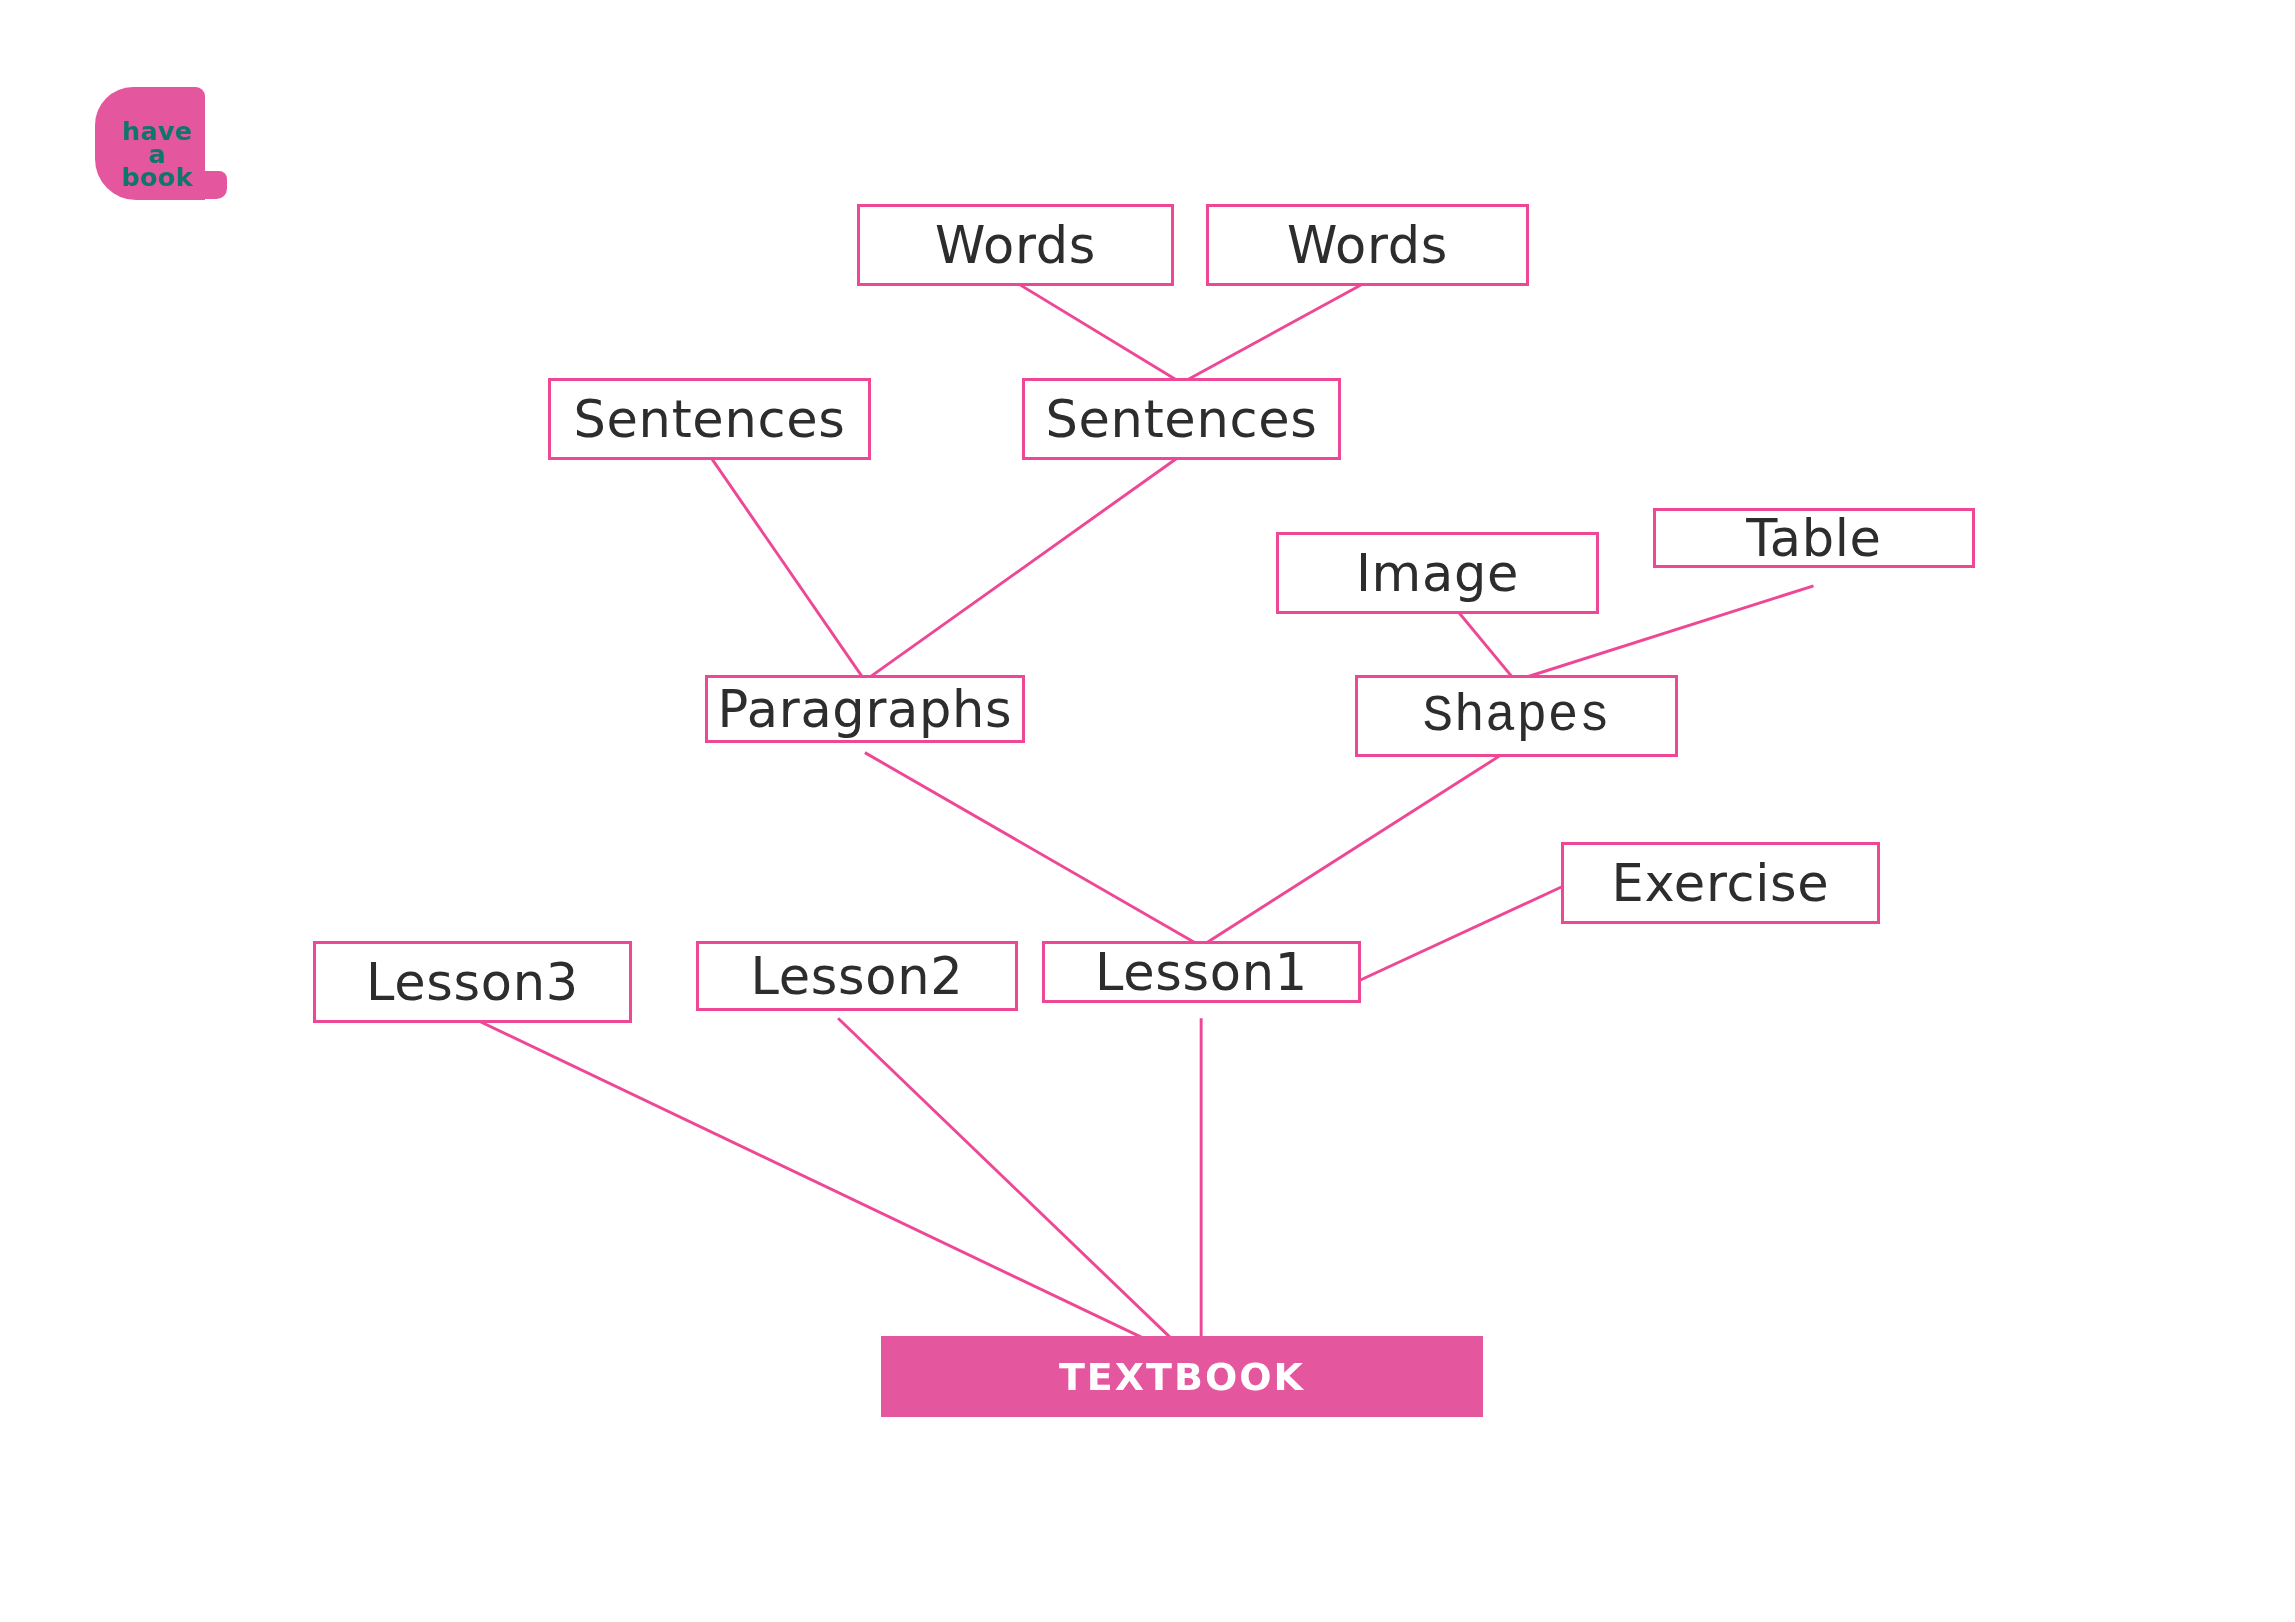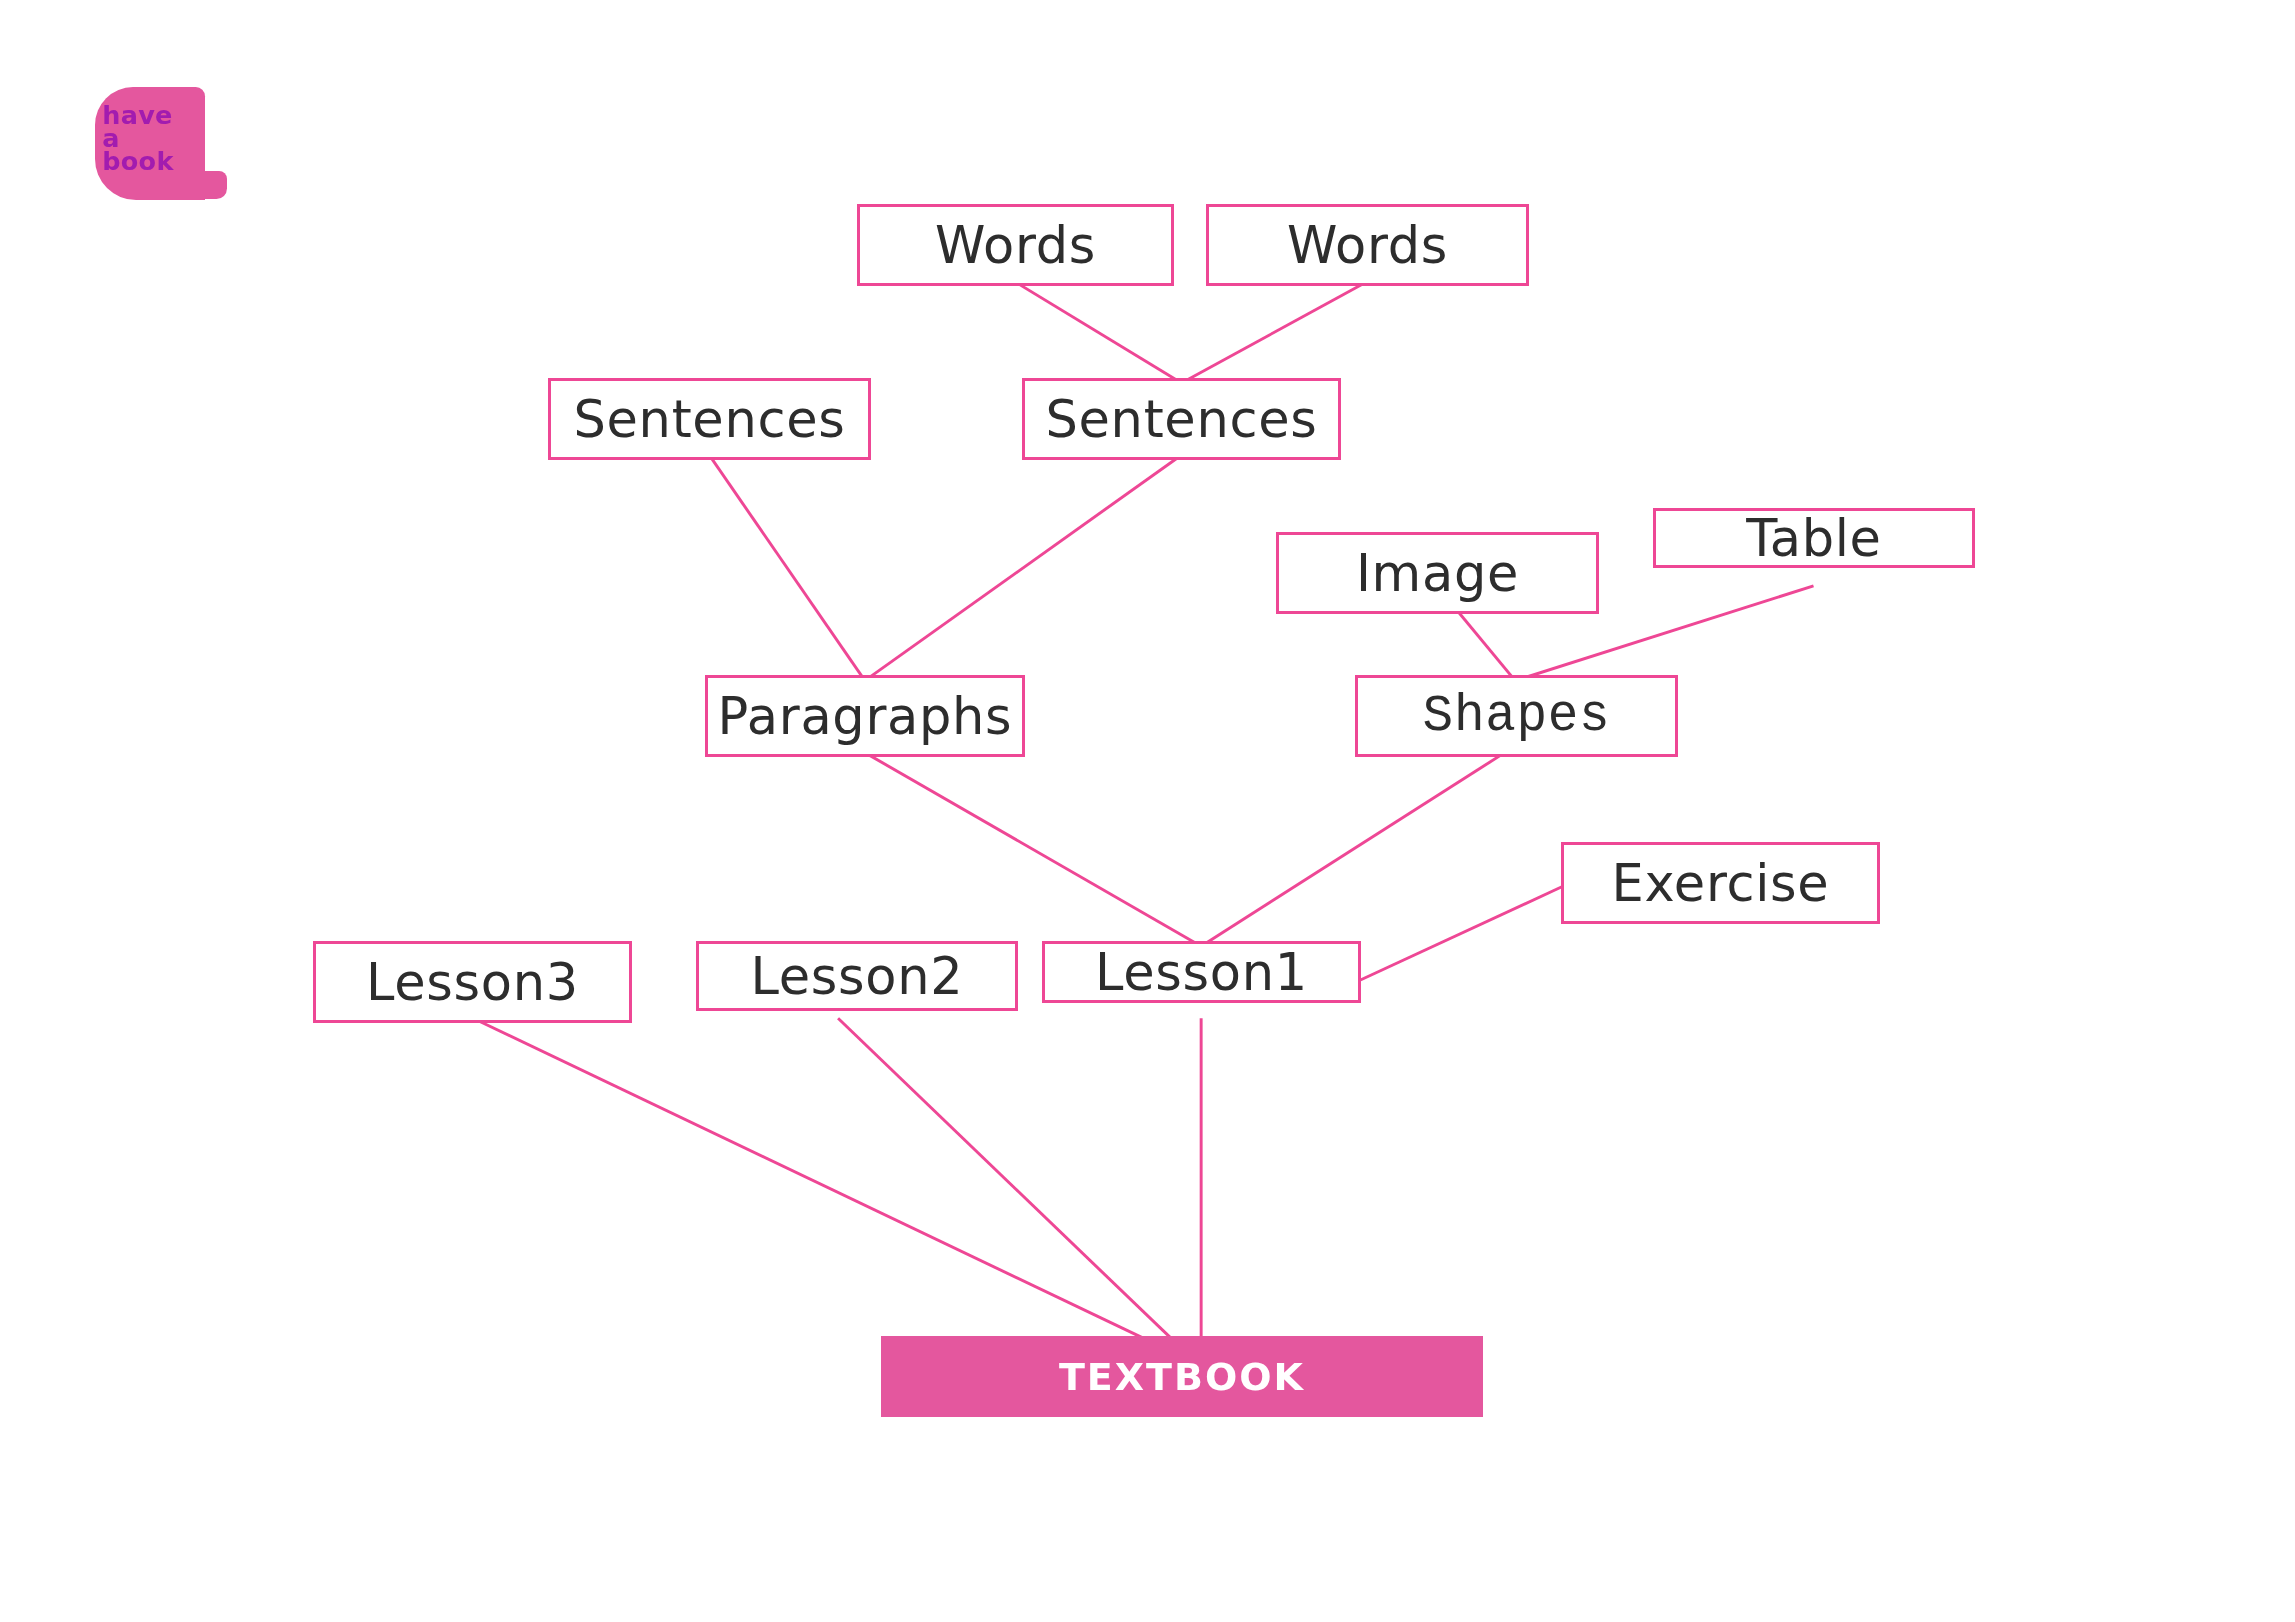--- a/index.html
+++ b/index.html
@@ -40,21 +40,21 @@
     font-weight:500;
     letter-spacing:0.7px;
     white-space:nowrap;
   }
   .n-words1   {left:857px;top:204px; width:317px;height:82px;}
   .n-words2   {left:1206px;top:204px; width:323px;height:82px;}
   .n-sent1    {left:548px; top:378px; width:323px;height:82px;}
   .n-sent2    {left:1022px;top:378px; width:319px;height:82px;}
   .n-image    {left:1276px;top:532px; width:323px;height:82px;}
   .n-table    {left:1653px;top:508px; width:322px;height:60px;}
-  .n-para     {left:705px;top:675px;width:320px;height:82px;}
+  .n-para     {left:705px;top:675px;width:320px;height:68px;}
   .n-shapes   {left:1355px;top:675px;width:323px;height:82px;font-family:Liberation Mono, monospace;}
   .n-exercise {left:1561px;top:842px;width:319px;height:82px;}
   .n-lesson3  {left:313px; top:941px;width:319px;height:82px;}
   .n-lesson2  {left:696px;top:941px;width:322px;height:70px;}
   .n-lesson1  {left:1042px;top:941px;width:319px;height:62px;}
   .n-textbook {
     left:881px;top:1336px;width:602px;height:81px;
     background:var(--pink-fill);
     border:none;
     color:#ffffff;
@@ -78,23 +78,24 @@
   }
   .logo-foot{
     position:absolute;
     left:88px;top:84px;
     width:44px;height:28px;
     background:var(--pink-fill);
     border-radius:0 7.9px 10.5px 0;
   }
   .logo-text{
     position:absolute;
-    left:7.2px;top:17px;
+    left:7.2px;top:33px;
     width:110px;
-    color:#a21caf;
+    text-align:center;
+    color:#0f766e;
     font-weight:bold;
     font-size:25.5px;
     line-height:23px;
     letter-spacing:0.3px;
   }
 </style>
 </head>
 <body>
 
 <div class="canvas">

